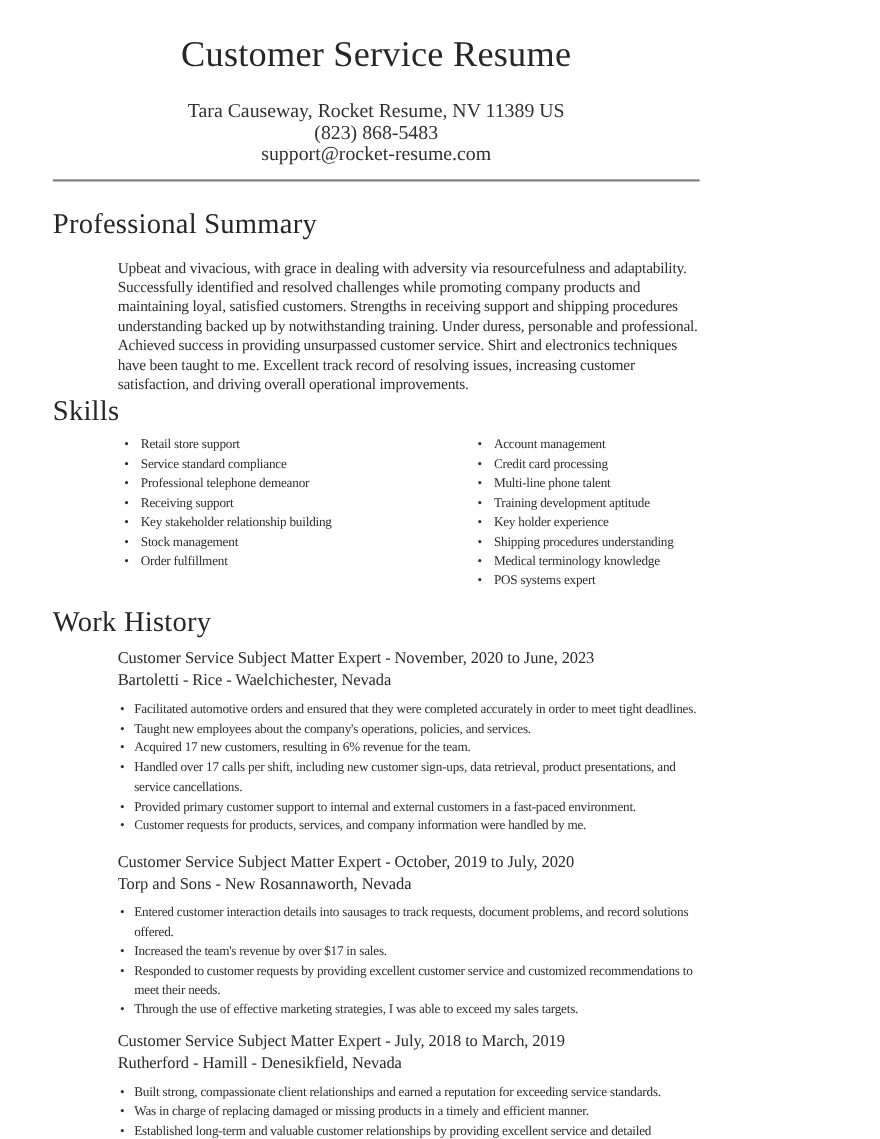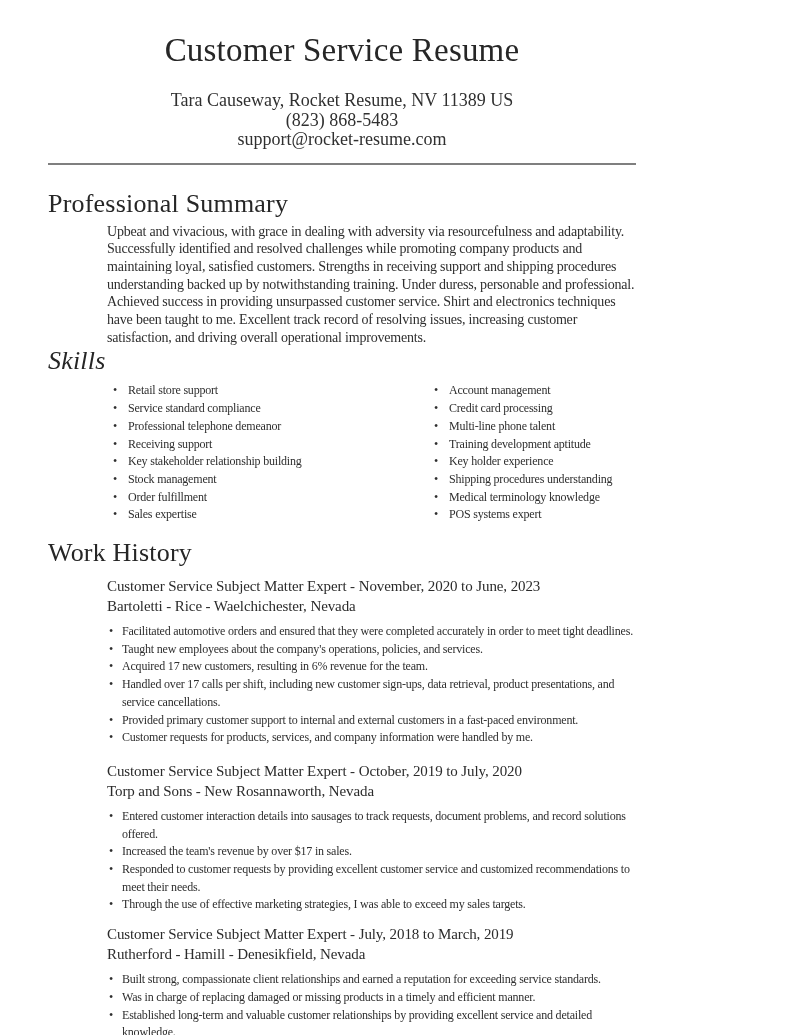--- a/index.html
+++ b/index.html
@@ -20,22 +20,22 @@
   }
   .contact-line { font-size: 18px; line-height: 19.5px; color: #303030; }
 
   hr.rule { border: none; border-top: 2px solid #7f7f7f; margin-top: 13px; }
 
   
   h2.section-heading {
     font-size: 26px; font-weight: 400; line-height: 30px;
     color: #262626; letter-spacing: 0.2px;
   }
-  .h-summary { margin: 24px 0 4px; }
-  .h-skills  { margin: 0 0 6px; font-style: italic; }
+  .h-summary { margin: 24px 0 17px; }
+  .h-skills  { margin: 0 0 6px; }
   .h-work    { margin: 14px 0 8px; }
 
   
   .indent { margin-left: 59px; font-family: Liberation Serif, serif; }
 
   .body-text { font-size: 14px; line-height: 17.7px; letter-spacing: -0.2px; color: #2e2e2e; }
 
   
   .skills-columns { display: flex; }
   ul.plain { list-style: none; }
@@ -82,21 +82,20 @@
     <h2 class="section-heading h-skills">Skills</h2>
     <div class="skills-columns indent">
       <ul class="plain skills-col">
         <li>Retail store support</li>
         <li>Service standard compliance</li>
         <li>Professional telephone demeanor</li>
         <li>Receiving support</li>
         <li>Key stakeholder relationship building</li>
         <li>Stock management</li>
         <li>Order fulfillment</li>
-        <li>Sales expertise</li>
       </ul>
       <ul class="plain skills-col right">
         <li>Account management</li>
         <li>Credit card processing</li>
         <li>Multi-line phone talent</li>
         <li>Training development aptitude</li>
         <li>Key holder experience</li>
         <li>Shipping procedures understanding</li>
         <li>Medical terminology knowledge</li>
         <li>POS systems expert</li>

